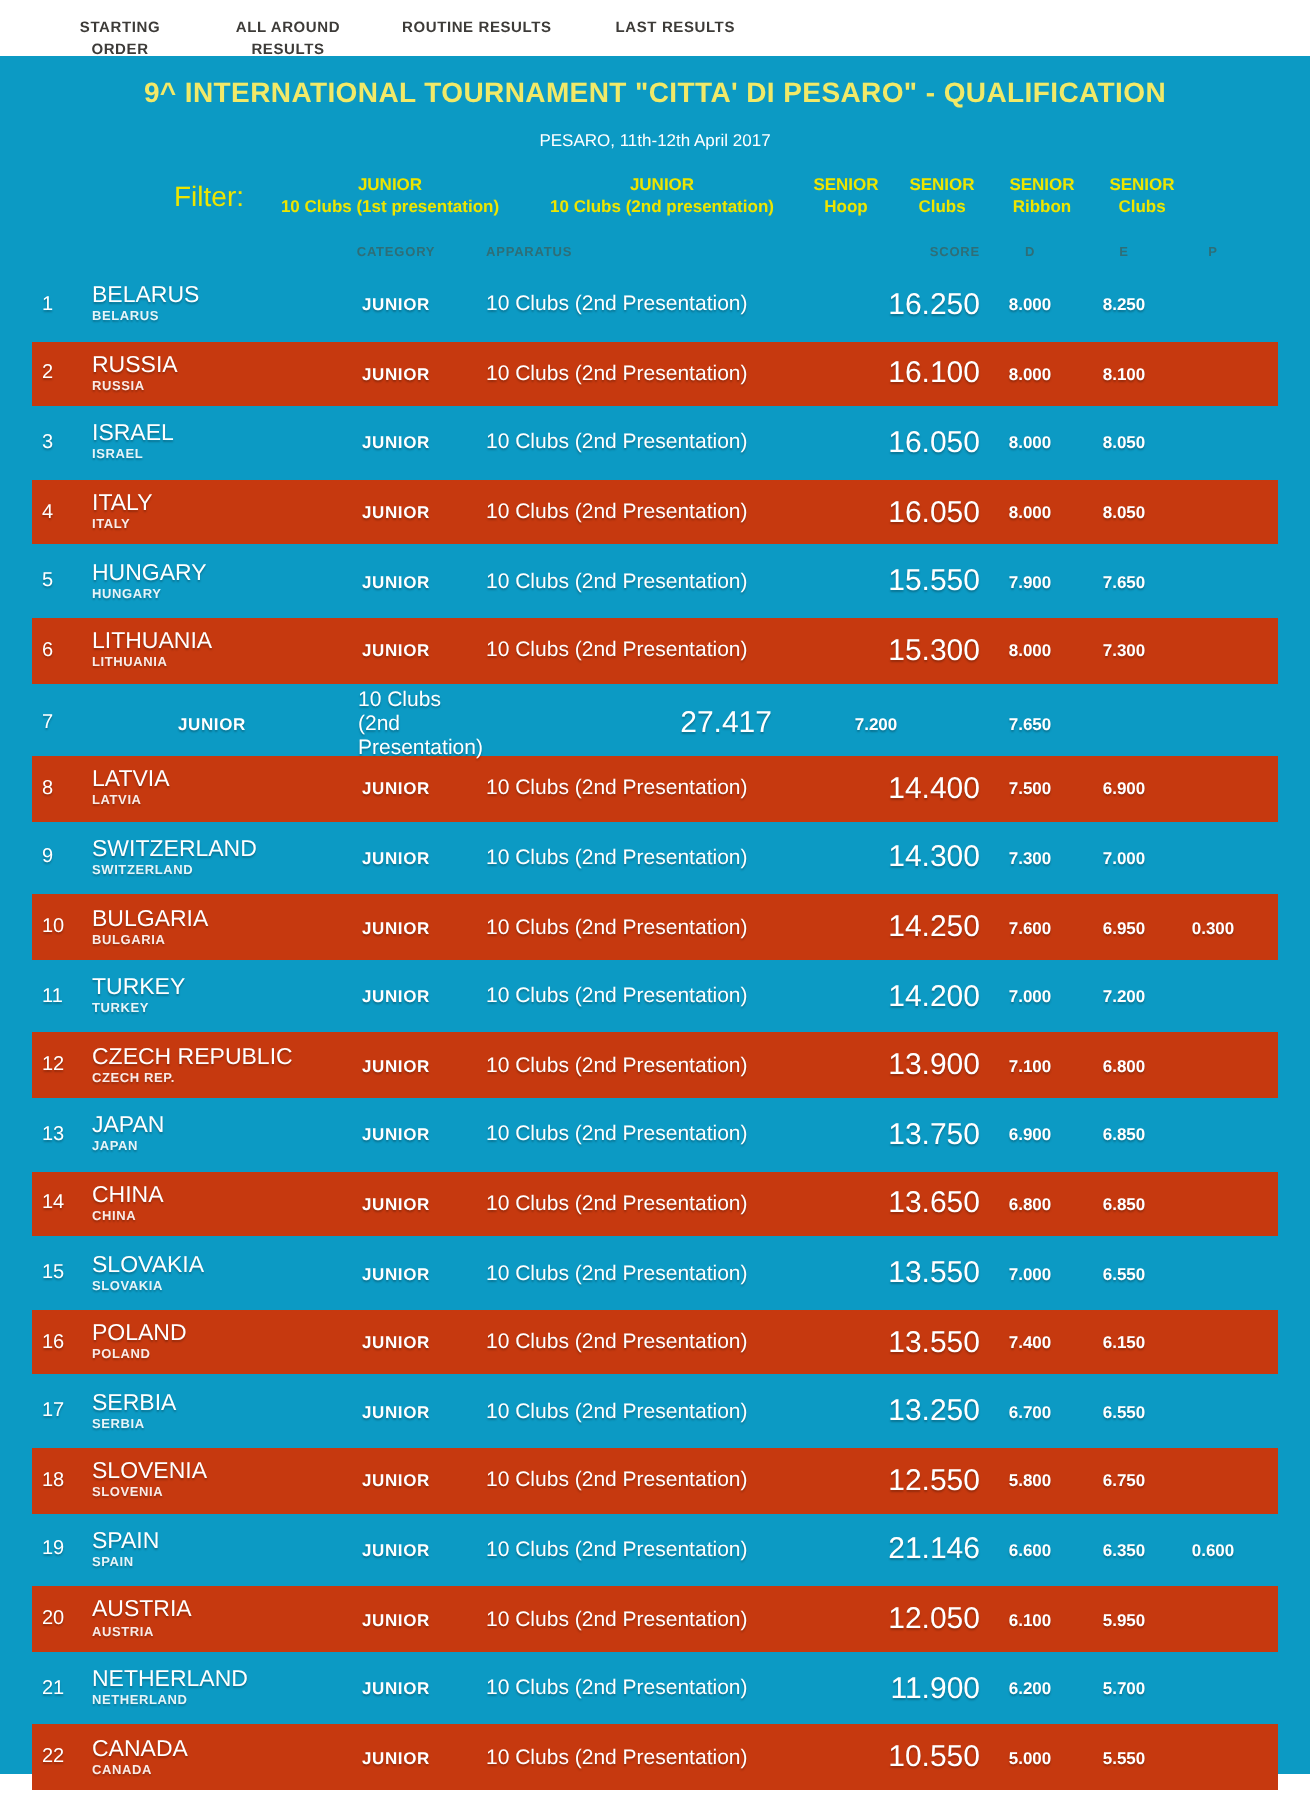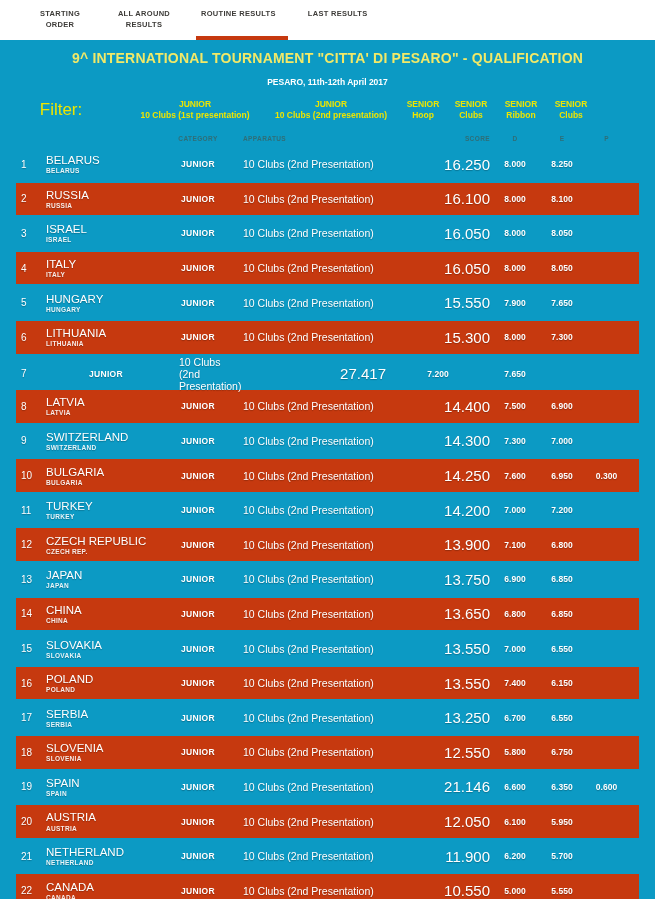--- a/index.html
+++ b/index.html
@@ -3,21 +3,21 @@
 <meta charset="utf-8">
 <style>
   html,body{margin:0;padding:0;}
   body{
     width:655px;height:899px;overflow:hidden;
     font-family:"Liberation Sans","DejaVu Sans",sans-serif;
     background:#ffffff;
   }
   
   .nav{
-    height:40px;background:#ffffff;display:flex;align-items:flex-start;
+    height:28px;background:#ffffff;display:flex;align-items:flex-start;
     padding-left:28px;box-sizing:border-box;position:relative;
   }
   .nav-tab{
     margin-right:20px;padding-top:8px;position:relative;height:32px;
     font-size:7.5px;font-weight:bold;letter-spacing:.3px;color:#3d3b38;
     text-align:center;max-width:64px;line-height:1.5;cursor:pointer;
   }
   .nav-tab.wide{max-width:90px;padding-left:5px;padding-right:12px;}
   .nav-tab .tab-underline{
     position:absolute;left:0;right:0;bottom:0;height:4px;background:transparent;
@@ -25,28 +25,28 @@
   .nav-tab.active .tab-underline{background:#c6390f;}
   
   .board{
     height:859px;background:#0c9ac4;box-sizing:border-box;position:relative;
   }
   .title{
     padding-top:10px;text-align:center;font-size:14px;font-weight:bold;
     color:#f1e968;letter-spacing:.2px;
   }
   .subtitle{
-    margin-top:11px;text-align:center;font-size:8.5px;font-weight:bold;color:#ffffff;
+    margin-top:11px;text-align:center;font-size:8.5px;font-weight:normal;color:#ffffff;
   }
   
   .filter-bar{
     margin-top:12px;display:flex;align-items:center;
   }
   .filter-label{
-    width:126px;text-align:center;font-size:17px;color:#ede500;box-sizing:border-box;
+    width:126px;text-align:right;font-size:14px;color:#ede500;box-sizing:border-box;
     padding-right:4px;
   }
   .filter-options{display:flex;gap:6px;margin-left:4px;}
   .filter-option{
     text-align:center;color:#ede500;font-size:8.5px;font-weight:bold;
     line-height:1.35;cursor:pointer;
   }
   .fo-1,.fo-2{width:130px;}
   .fo-3{width:42px;}
   .fo-4{width:42px;}

